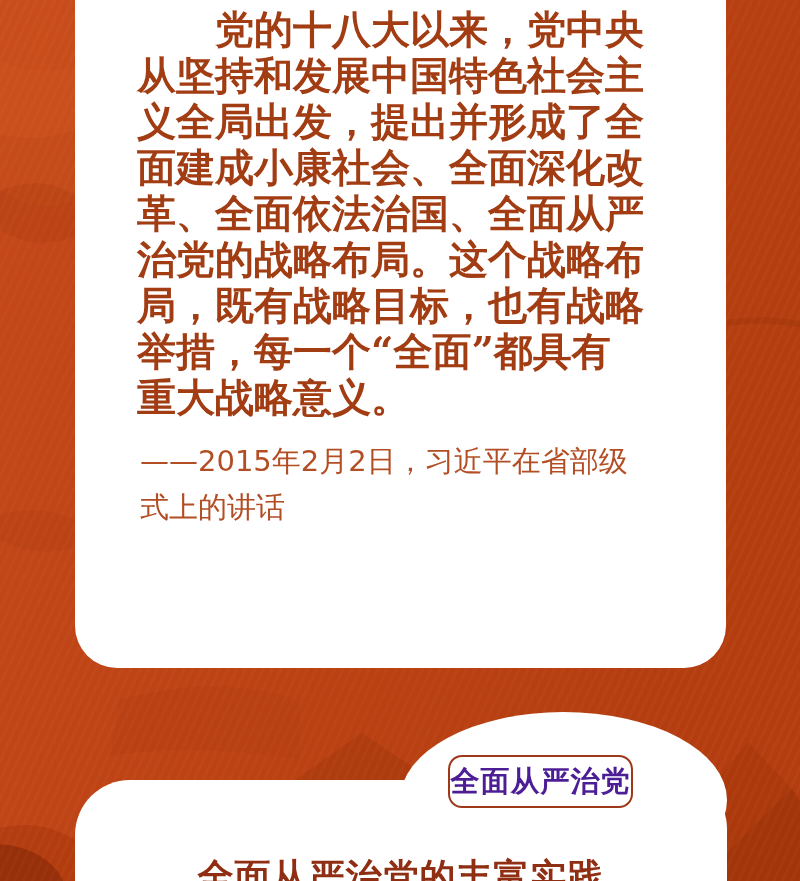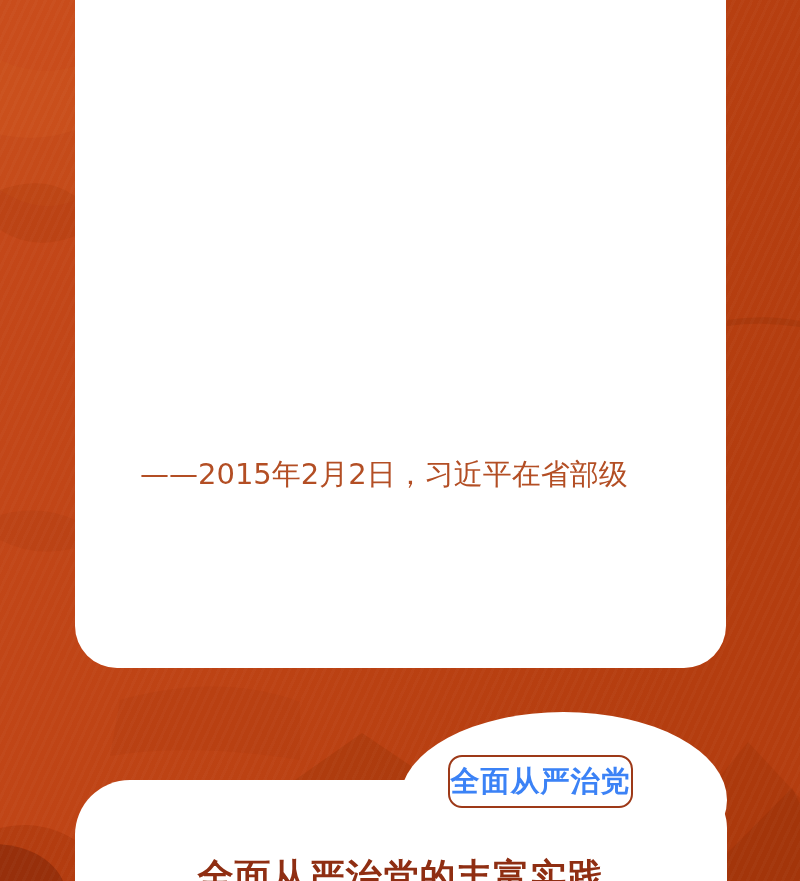--- a/index.html
+++ b/index.html
@@ -59,21 +59,21 @@
     position: absolute;
     left: 65px;
     top: 488px;
     width: 540px;
     font-family: "DejaVu Sans", sans-serif;
     font-weight: 400;
     font-size: 29px;
     line-height: 46px;
     color: #b34e24;
   }
-  .attribution-line { white-space: nowrap; margin-top: 13px; }
+  .attribution-line { white-space: nowrap; }
 
   
   .section-dome {
     position: absolute;
     left: 400px;
     top: 712px;
     width: 327px;
     height: 176px;
     background: #ffffff;
     border-radius: 50%;
@@ -98,21 +98,21 @@
     box-sizing: border-box;
     border: 2px solid #9d3918;
     border-radius: 14px;
     background: #ffffff;
     display: flex;
     align-items: center;
     justify-content: center;
     font-family: "DejaVu Serif", serif;
     font-weight: 700;
     font-size: 29px;
-    color: #3b82f6;
+    color: #4c1d95;
     letter-spacing: 1px;
     z-index: 3;
   }
   .section-heading {
     position: absolute;
     left: 75px;
     top: 853px;
     width: 652px;
     text-align: center;
     font-family: "DejaVu Serif", serif;
@@ -152,21 +152,33 @@
     <path d="M635,881 L748,742 L800,798 L800,881 Z" fill="#9e3408" opacity="0.35"></path>
     <path d="M700,881 L792,788 L800,804 L800,881 Z" fill="#8d2c07" opacity="0.28"></path>
 
     <path d="M0,828 Q40,818 75,840 L75,881 L0,881 Z" fill="#a33408" opacity="0.45"></path>
     <ellipse cx="-6" cy="896" rx="72" ry="52" fill="#7f2507" opacity="0.55"></ellipse>
   </svg>
   <div class="bg-weave"></div>
 </div>
 
 <div class="quote-card">
+  <div class="quote-text">
+    <div class="quote-line indented">党的十八大以来，党中央</div>
+    <div class="quote-line">从坚持和发展中国特色社会主</div>
+    <div class="quote-line">义全局出发，提出并形成了全</div>
+    <div class="quote-line">面建成小康社会、全面深化改</div>
+    <div class="quote-line">革、全面依法治国、全面从严</div>
+    <div class="quote-line">治党的战略布局。这个战略布</div>
+    <div class="quote-line">局，既有战略目标，也有战略</div>
+    <div class="quote-line">举措，每一个“全面”都具有</div>
+    <div class="quote-line">重大战略意义。</div>
+  </div>
   <div class="attribution">
     <div class="attribution-line">——2015年2月2日，习近平在省部级</div>
+    <div class="attribution-line">式上的讲话</div>
   </div>
 </div>
 
 <div class="section-dome"></div>
 <div class="section-card"></div>
 <div class="tab-badge">全面从严治党</div>
 <div class="section-heading">全面从严治党的丰富实践</div>
 
 </body></html>

